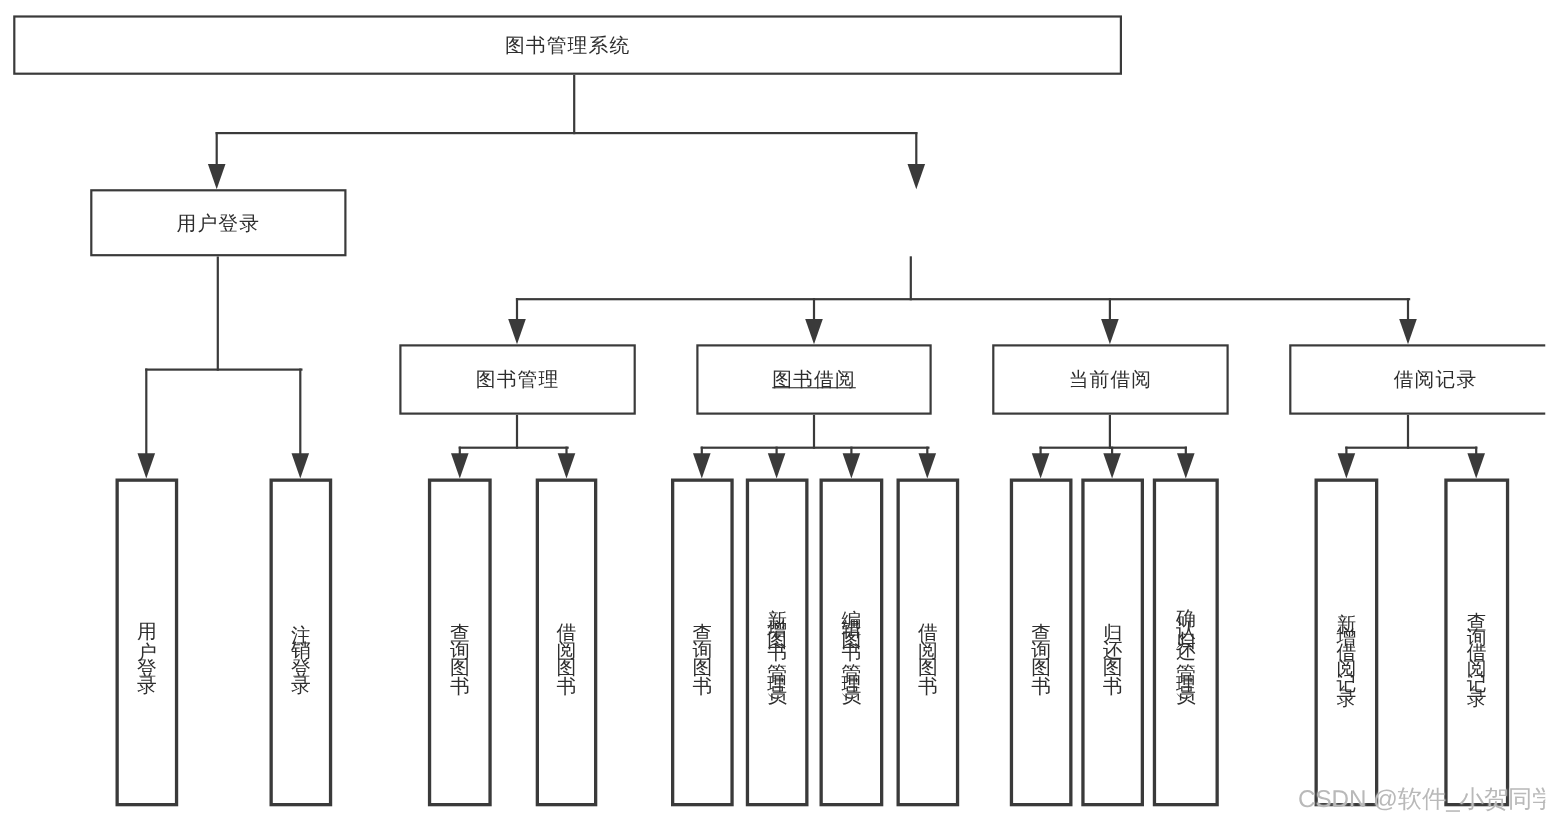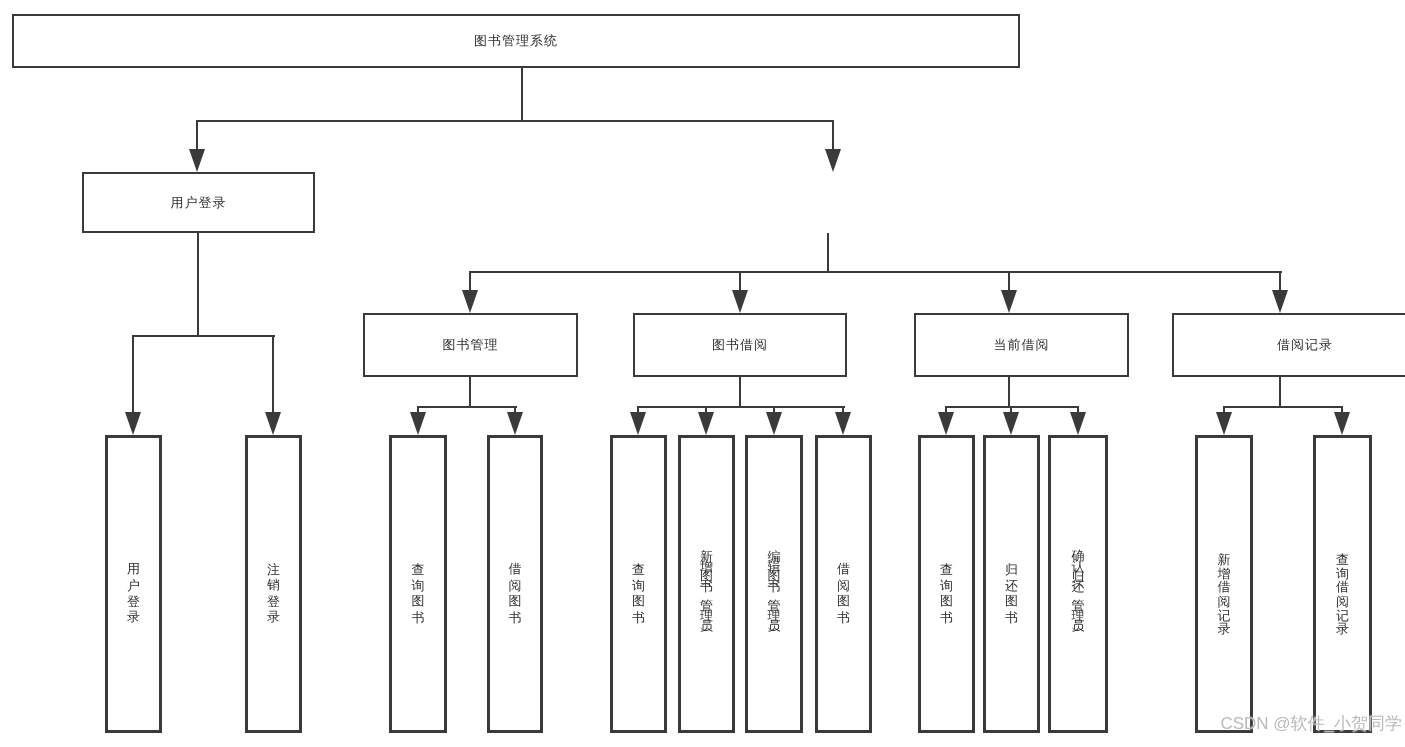--- a/index.html
+++ b/index.html
@@ -16,21 +16,21 @@
     background:var(--bg);
     overflow:hidden;
   }
   .box{
     position:absolute;
     box-sizing:border-box;
     background:#fff;
     border:2px solid var(--line);
     display:flex;align-items:center;justify-content:center;
     color:var(--text);
-    font-size:13px;
+    font-size:18px;
     letter-spacing:1px;
     z-index:2;
   }
   .leaf{border-width:3px;}
   .vtext{
     writing-mode:vertical-rl;
     text-orientation:mixed;
     line-height:1;
     letter-spacing:16px;
     white-space:nowrap;
@@ -40,21 +40,21 @@
   .line{position:absolute;background:var(--line);z-index:1;}
   .arrow{
     position:absolute;width:0;height:0;z-index:1;
     border-left:8px solid transparent;
     border-right:8px solid transparent;
     border-top:23px solid var(--line);
   }
   .watermark{
     position:absolute;left:1180px;top:712px;width:222px;
     text-align:right;
-    font-size:17px;
+    font-size:22px;
     color:var(--wm);
     z-index:5;
     text-shadow:0 0 2px #ffffff;
     white-space:nowrap;
   }
 </style>
 </head>
 <body>
 
 <div id="stage">
@@ -81,24 +81,24 @@
   <div class="line" style="left:739px;top:271px;width:2px;height:21px;"></div>
   <div class="arrow" style="left:732px;top:290px;"></div>
   <div class="line" style="left:1008px;top:271px;width:2px;height:21px;"></div>
   <div class="arrow" style="left:1001px;top:290px;"></div>
   <div class="line" style="left:1279px;top:271px;width:2px;height:21px;"></div>
   <div class="arrow" style="left:1272px;top:290px;"></div>
 
   <div class="box" style="left:363px;top:313px;width:215px;height:64px;">
     <span>图书管理</span>
   </div>
-  <div class="box" style="left:633px;top:313px;width:214px;height:64px;">
+  <div class="box" style="left:633px;top:313px;width:214px;height:64px;text-decoration:underline;">
     <span>图书借阅</span>
   </div>
-  <div class="box" style="left:902px;top:313px;width:215px;height:64px;margin-left:12px;">
+  <div class="box" style="left:902px;top:313px;width:215px;height:64px;">
     <span>当前借阅</span>
   </div>
   <div class="box" style="left:1172px;top:313px;width:251px;height:64px;padding-left:15px;">
     <span>借阅记录</span>
   </div>
 
   <div class="line" style="left:197px;top:233px;width:2px;height:104px;"></div>
   <div class="line" style="left:132px;top:335px;width:143px;height:2px;"></div>
   <div class="line" style="left:132px;top:335px;width:2px;height:80px;"></div>
   <div class="arrow" style="left:125px;top:412px;"></div>

